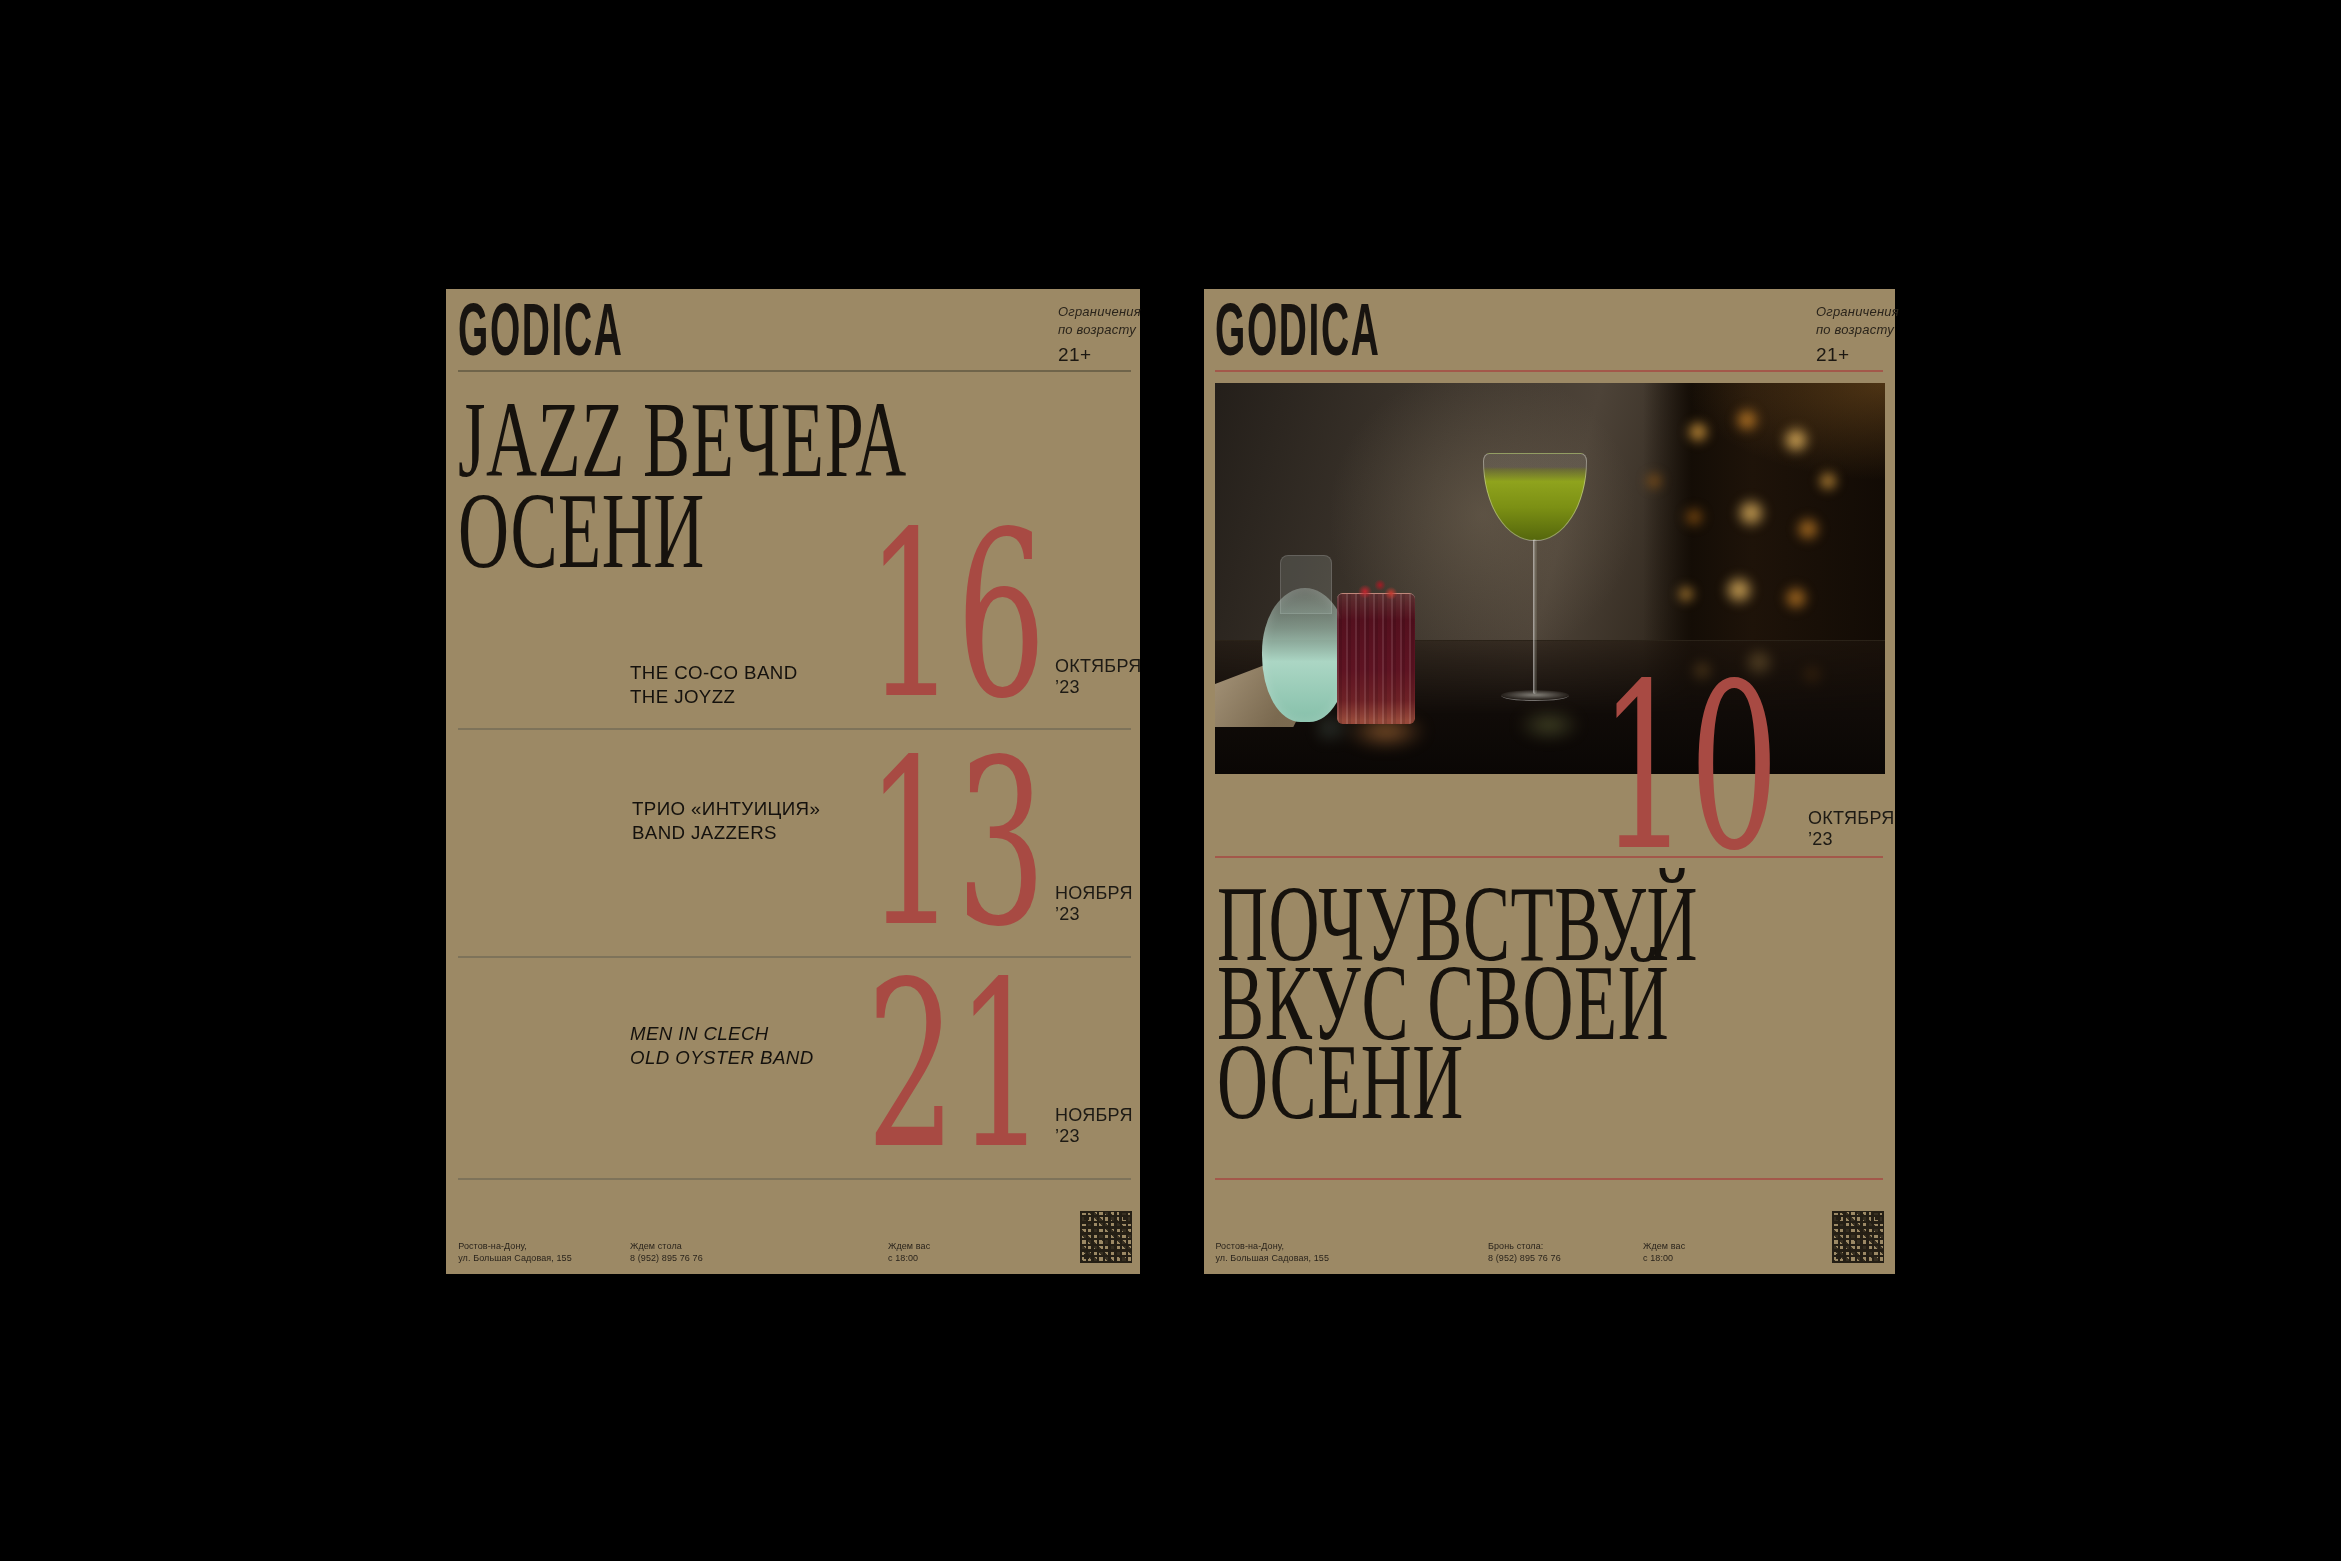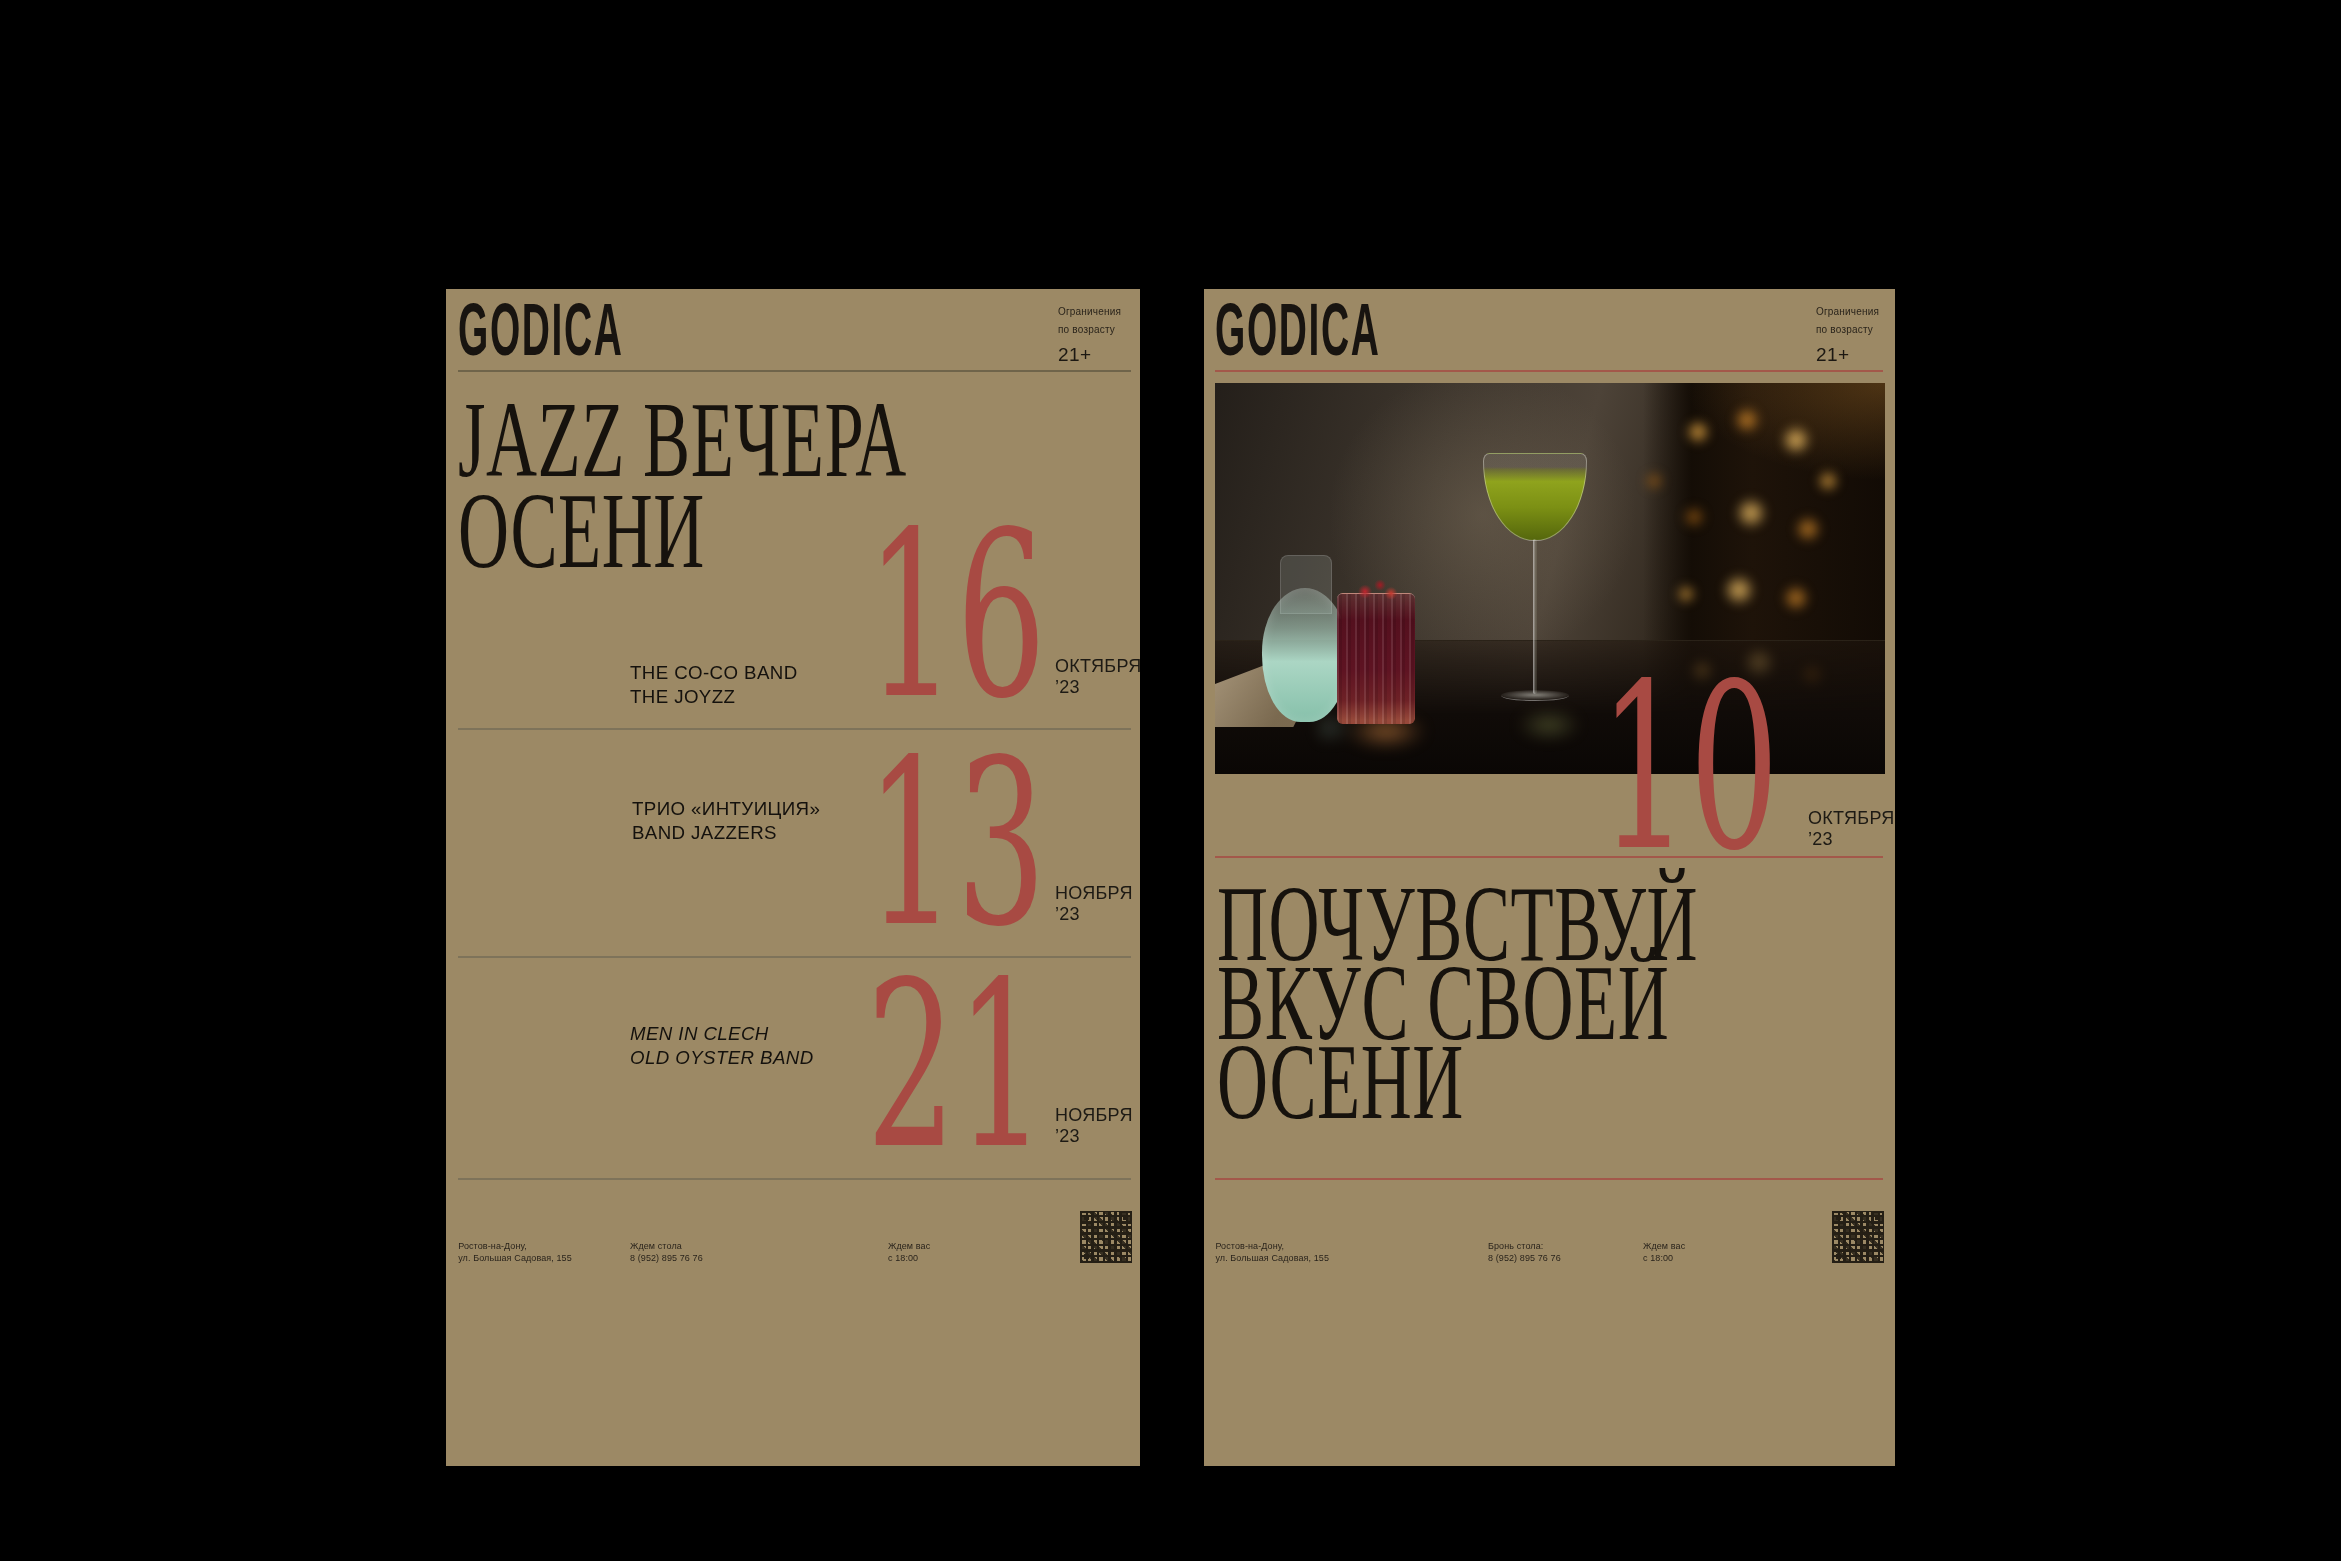--- a/index.html
+++ b/index.html
@@ -1,25 +1,25 @@
 <!DOCTYPE html>
 <html style="font-size:13px"><head>
 <meta charset="utf-8">
 <style>
   html,body{margin:0;padding:0;background:#000;}
   body{width:2342px;height:1561px;position:relative;overflow:hidden;
        font-family:"Liberation Sans",sans-serif;-webkit-font-smoothing:antialiased;}
-  .poster{position:absolute;top:289px;height:1177px;background:#9c8965;}
+  .poster{position:absolute;top:289px;height:985px;background:#9c8965;}
   #poster-left{left:446px;width:694px;}
   #poster-right{left:1204px;width:691px;}
   .abs{position:absolute;}
   .logo{font-family:"Liberation Sans",sans-serif;font-size:75px;font-weight:700;
         line-height:1;color:#181410;letter-spacing:.04em;
         transform:scaleX(.52);transform-origin:top left;white-space:nowrap;}
-  .age-note{font-size:10px;line-height:18px;color:#2a241b;letter-spacing:0.2px;}
+  .age-note{font-size:13px;line-height:18px;color:#2a241b;letter-spacing:0.2px;font-style:italic;}
   .age-badge{font-size:19px;line-height:14.6px;color:#1c1812;letter-spacing:0.4px;}
   .rule{height:1.6px;}
   .rule-olive{background:#6f644a;}
   .rule-olive-light{background:#7e735a;}
   .rule-red{background:#a3584a;}
   .title-line{font-family:"Liberation Serif",serif;font-size:107px;line-height:1;
         color:#16120d;letter-spacing:0.8px;transform:scaleX(.66);transform-origin:top left;
         white-space:nowrap;font-weight:400;}
   .lineup{font-size:18.7px;line-height:23.6px;color:#14110d;letter-spacing:0.4px;white-space:nowrap;}
   .big-num{font-family:"DejaVu Serif",serif;font-size:228px;line-height:228px;

